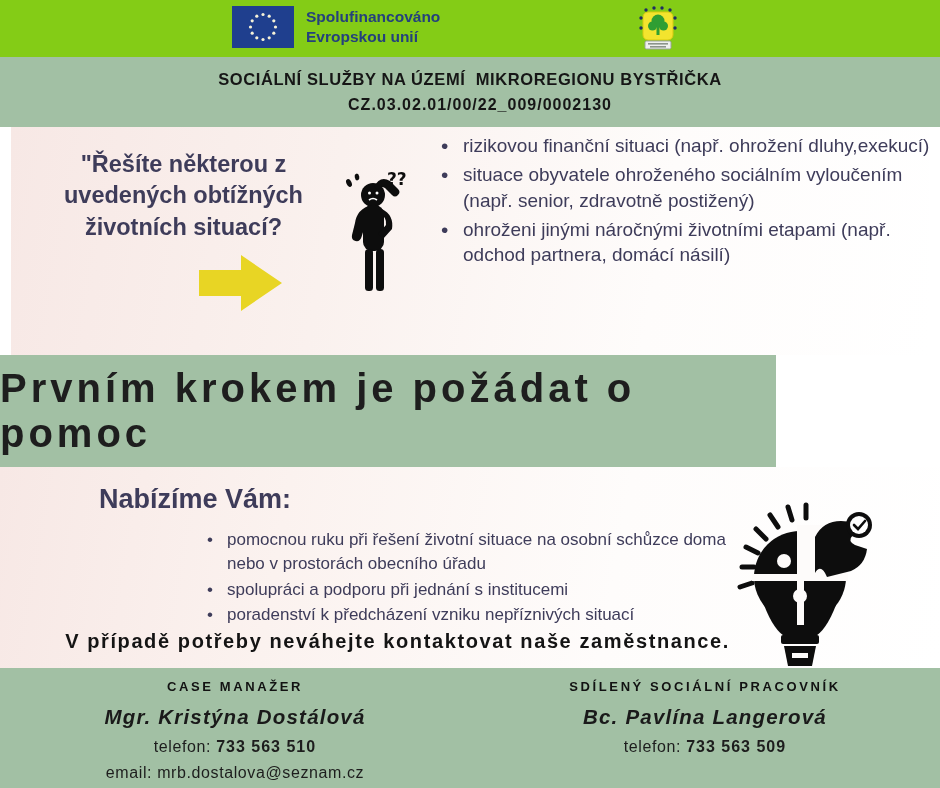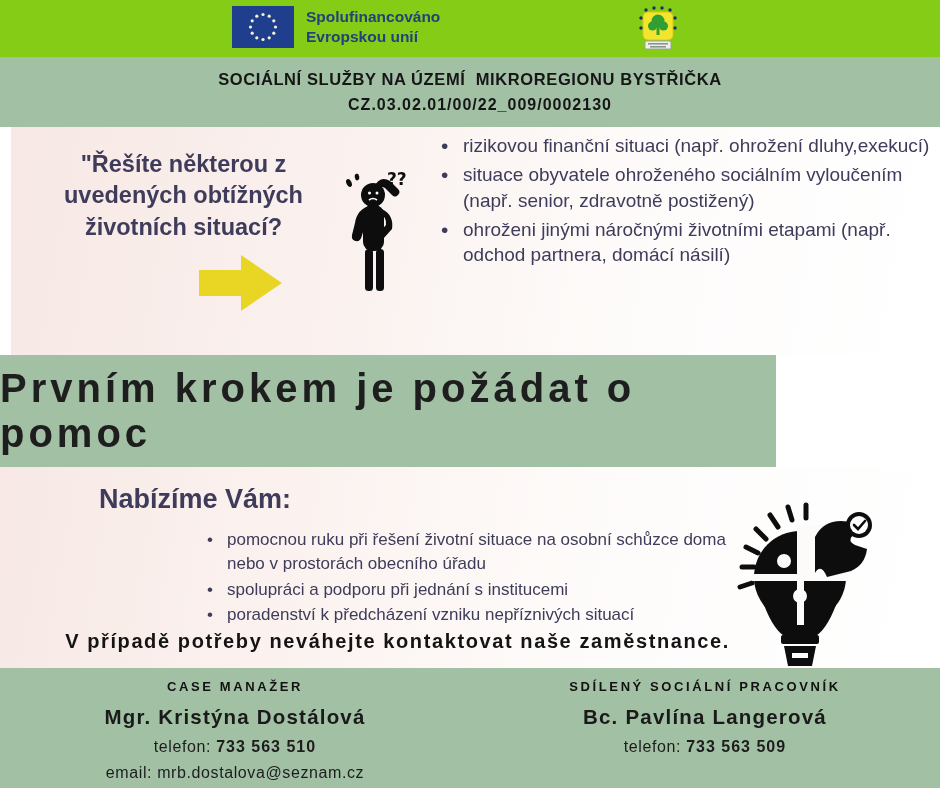--- a/index.html
+++ b/index.html
@@ -68,21 +68,21 @@
     font-size:20px; font-weight:bold; letter-spacing:1.6px; color:#141414;
   }
 
   
   .footer {
     position:absolute; top:668px; left:0; width:940px; height:120px; background:#a2c0a4;
     display:flex;
   }
   .contact { flex:1; text-align:center; padding-top:11px; }
   .contact .role { font-size:13px; font-weight:bold; letter-spacing:2.6px; color:#121212; }
-  .contact .name { font-size:20.5px; font-weight:bold; letter-spacing:1.2px; color:#1a1a1a; margin-top:11px; }
+  .contact .name { font-size:20.5px; font-weight:bold; letter-spacing:1.2px; color:#1a1a1a; margin-top:11px;font-style:italic; }
   .contact .tel  { font-size:16px; color:#1d1d1d; margin-top:9px; letter-spacing:.6px; }
   .contact .tel .num { font-weight:bold; letter-spacing:1px; }
   .contact .mail { font-size:16px; color:#1d1d1d; margin-top:8px; letter-spacing:.6px; }
 </style>
 </head>
 <body>
 
 <div class="page">
 
   <div class="header">

